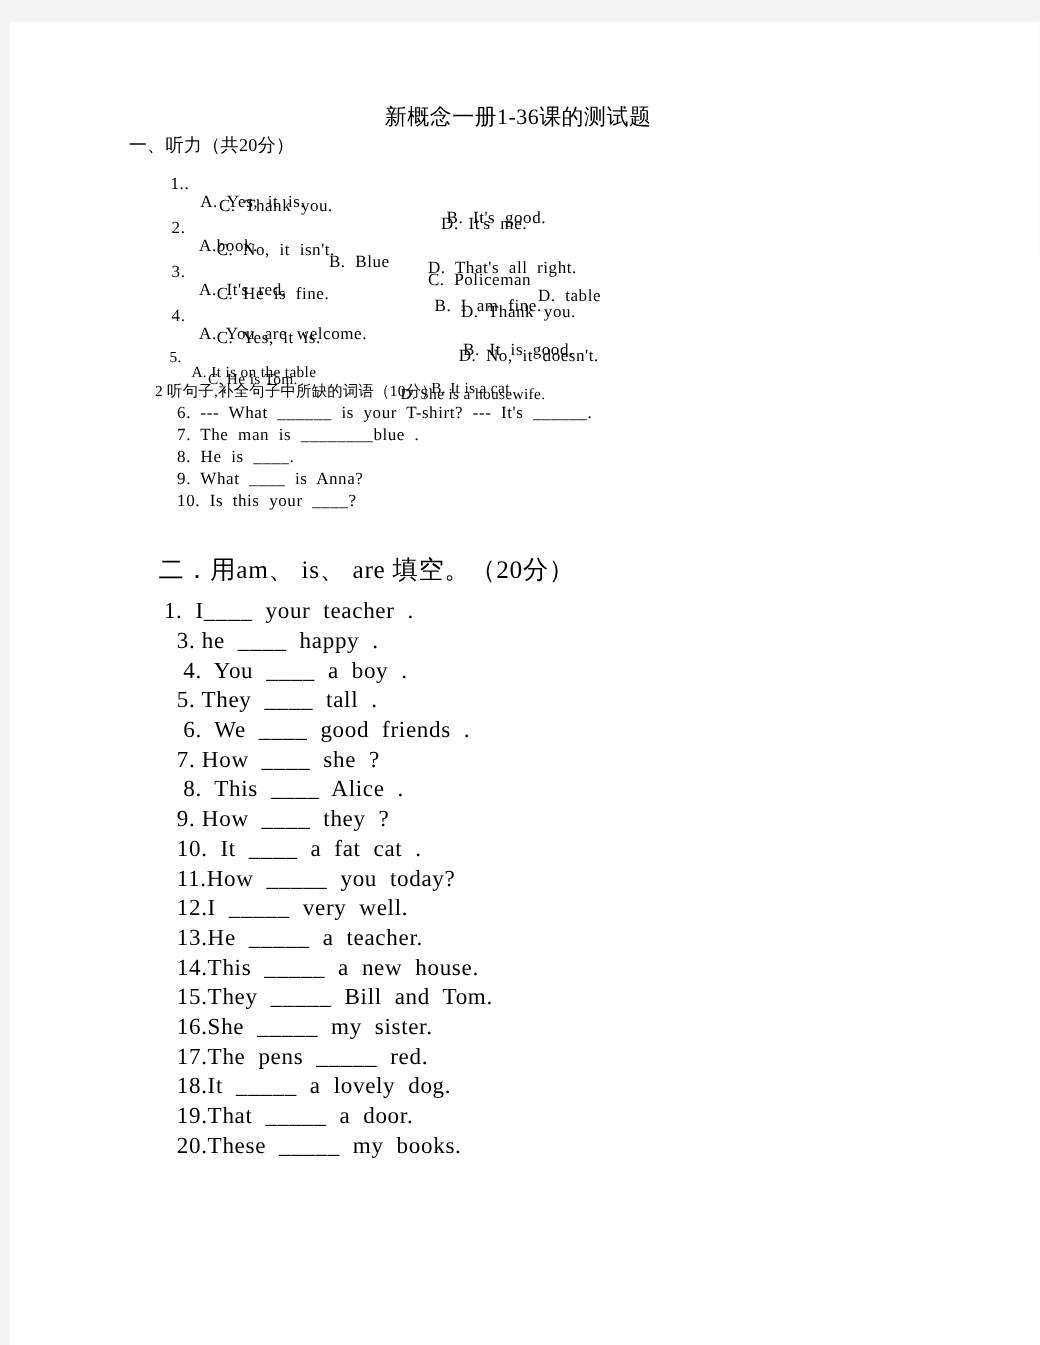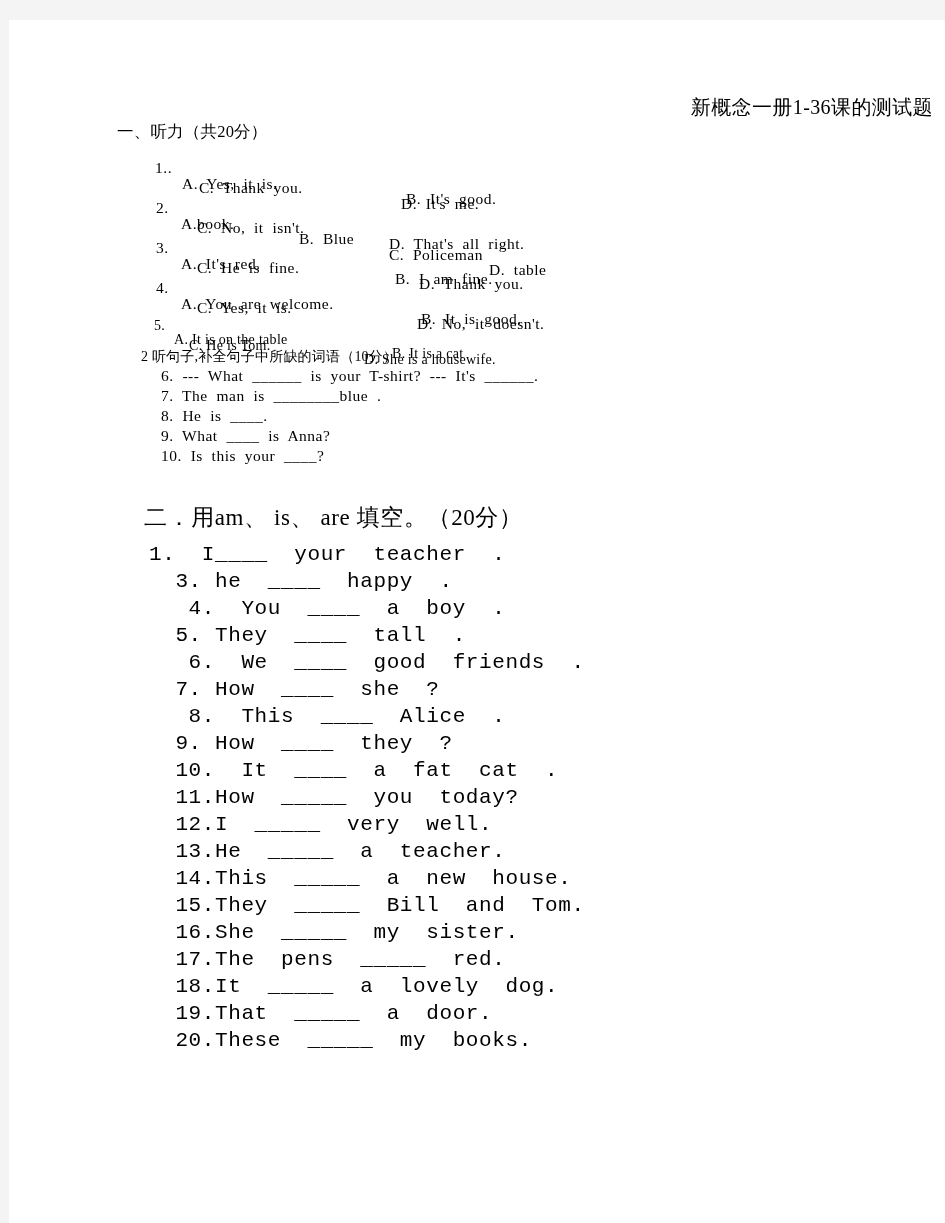--- a/index.html
+++ b/index.html
@@ -16,21 +16,21 @@
   .page {
     position: absolute;
     left: 9px;
     top: 20px;
     width: 936px;
     height: 1203px;
     background: #ffffff;
     color: #000000;
   }
   .doc-title {
-    text-align: right;
+    text-align: center;
     font-size: 20px;
     line-height: 1.15;
     margin: 0;
     padding-top: 76px;
     padding-right: 12px;
     font-weight: normal;
     letter-spacing: 0.4px;
   }
   
   .sec1 {
@@ -95,21 +95,20 @@
     white-space: pre;
   }
   .sec2-list {
     margin-top: 10px;
     font-size: 21px;
     letter-spacing: 0.6px;
   }
   .q-row {
     height: 27px;
     white-space: pre;
-    font-family: Liberation Mono, monospace;
   }
 </style>
 </head>
 <body>
 
 <div class="page">
 
   <div class="doc-title">新概念一册1-36课的测试题</div>
 
   <div class="sec1">

